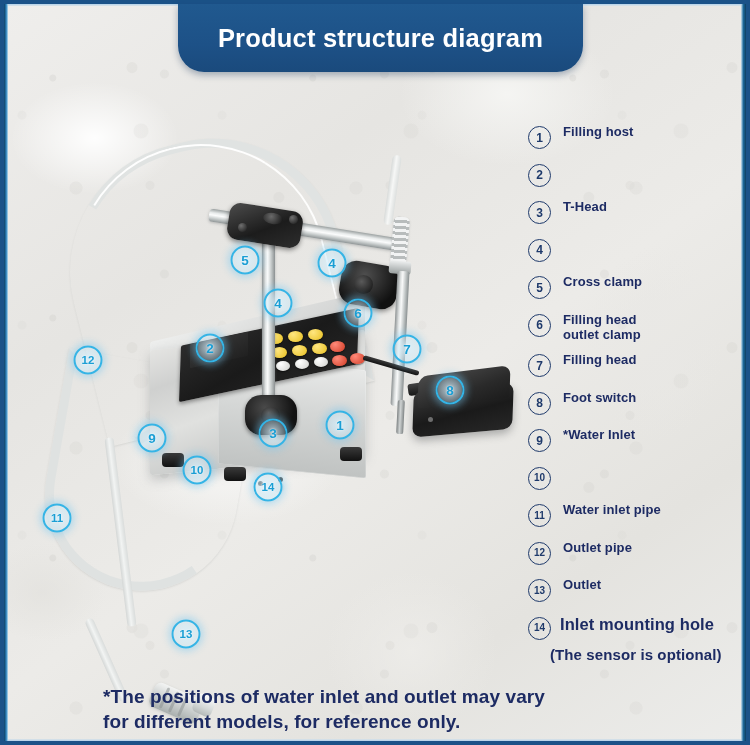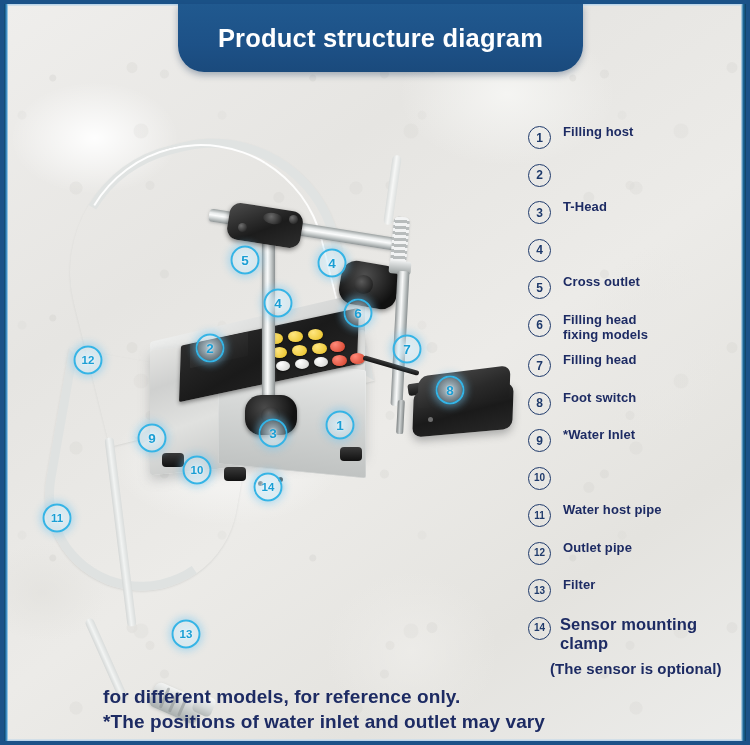--- a/index.html
+++ b/index.html
@@ -427,28 +427,28 @@
       <div class="legend-num">3</div>
       <div class="legend-label">T-Head</div>
     </div>
 
     <div class="legend-row">
       <div class="legend-num">4</div>
     </div>
 
     <div class="legend-row">
       <div class="legend-num">5</div>
-      <div class="legend-label">Cross outlet</div>
+      <div class="legend-label">Cross clamp</div>
     </div>
 
     <div class="legend-row tight">
       <div class="legend-num">6</div>
       <div>
         <div class="legend-label">Filling head</div>
-        <div class="legend-label">fixing models</div>
+        <div class="legend-label">outlet clamp</div>
       </div>
     </div>
 
     <div class="legend-row">
       <div class="legend-num">7</div>
       <div class="legend-label">Filling head</div>
     </div>
 
     <div class="legend-row">
       <div class="legend-num">8</div>
@@ -459,39 +459,39 @@
       <div class="legend-num">9</div>
       <div class="legend-label">*Water Inlet</div>
     </div>
 
     <div class="legend-row">
       <div class="legend-num two">10</div>
     </div>
 
     <div class="legend-row">
       <div class="legend-num two">11</div>
-      <div class="legend-label">Water host pipe</div>
+      <div class="legend-label">Water inlet pipe</div>
     </div>
 
     <div class="legend-row">
       <div class="legend-num two">12</div>
       <div class="legend-label">Outlet pipe</div>
     </div>
 
     <div class="legend-row">
       <div class="legend-num two">13</div>
-      <div class="legend-label">Filter</div>
+      <div class="legend-label">Outlet</div>
     </div>
 
     <div class="legend-row tight">
       <div class="legend-num two">14</div>
-      <div class="legend-label" style="font-size:16.5px;margin-left:9px;">Sensor mounting clamp</div>
+      <div class="legend-label" style="font-size:16.5px;margin-left:9px;">Inlet mounting hole</div>
     </div>
     <div class="legend-sub" style="margin-left:22px;">(The sensor is optional)</div>
 
   </div>
 
   <div class="footnote">
+    <div>*The positions of water inlet and outlet may vary</div>
     <div>for different models, for reference only.</div>
-    <div>*The positions of water inlet and outlet may vary</div>
   </div>
 
 </div>
 
 </body></html>

